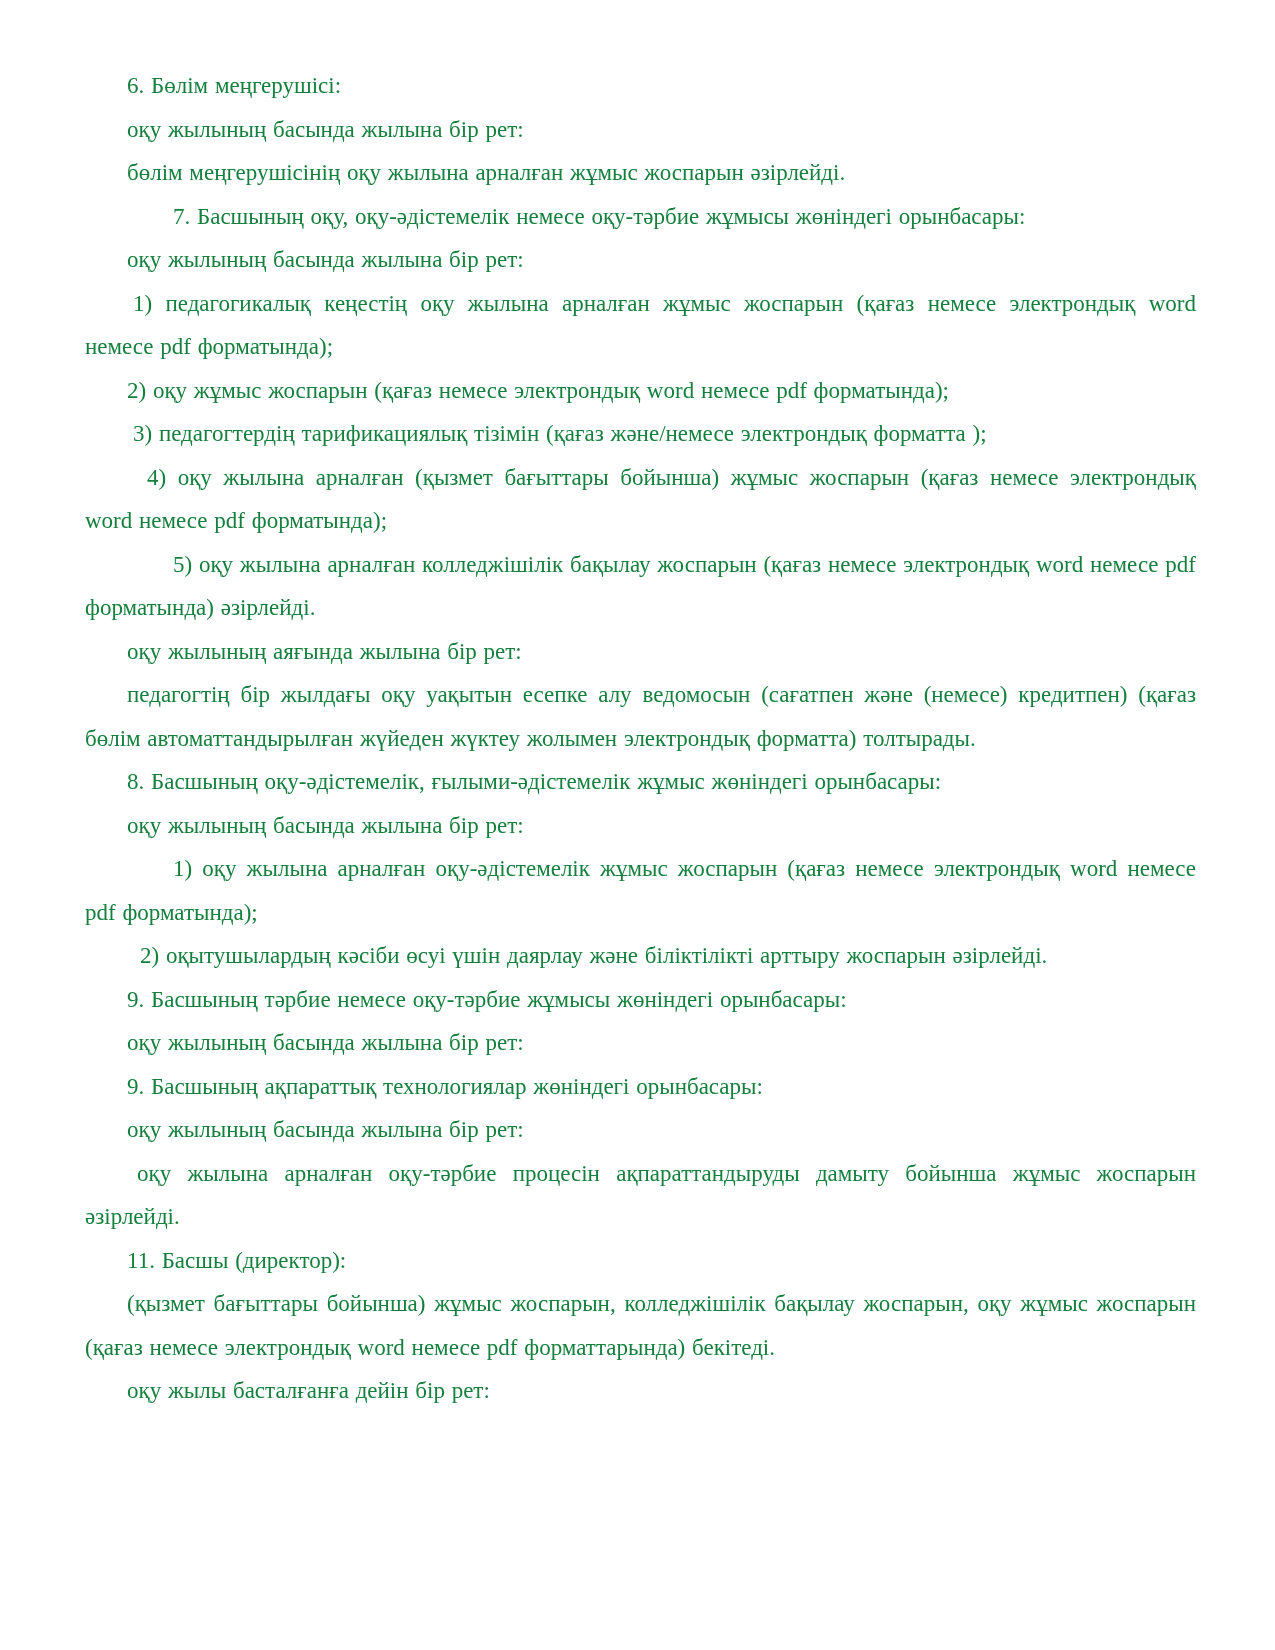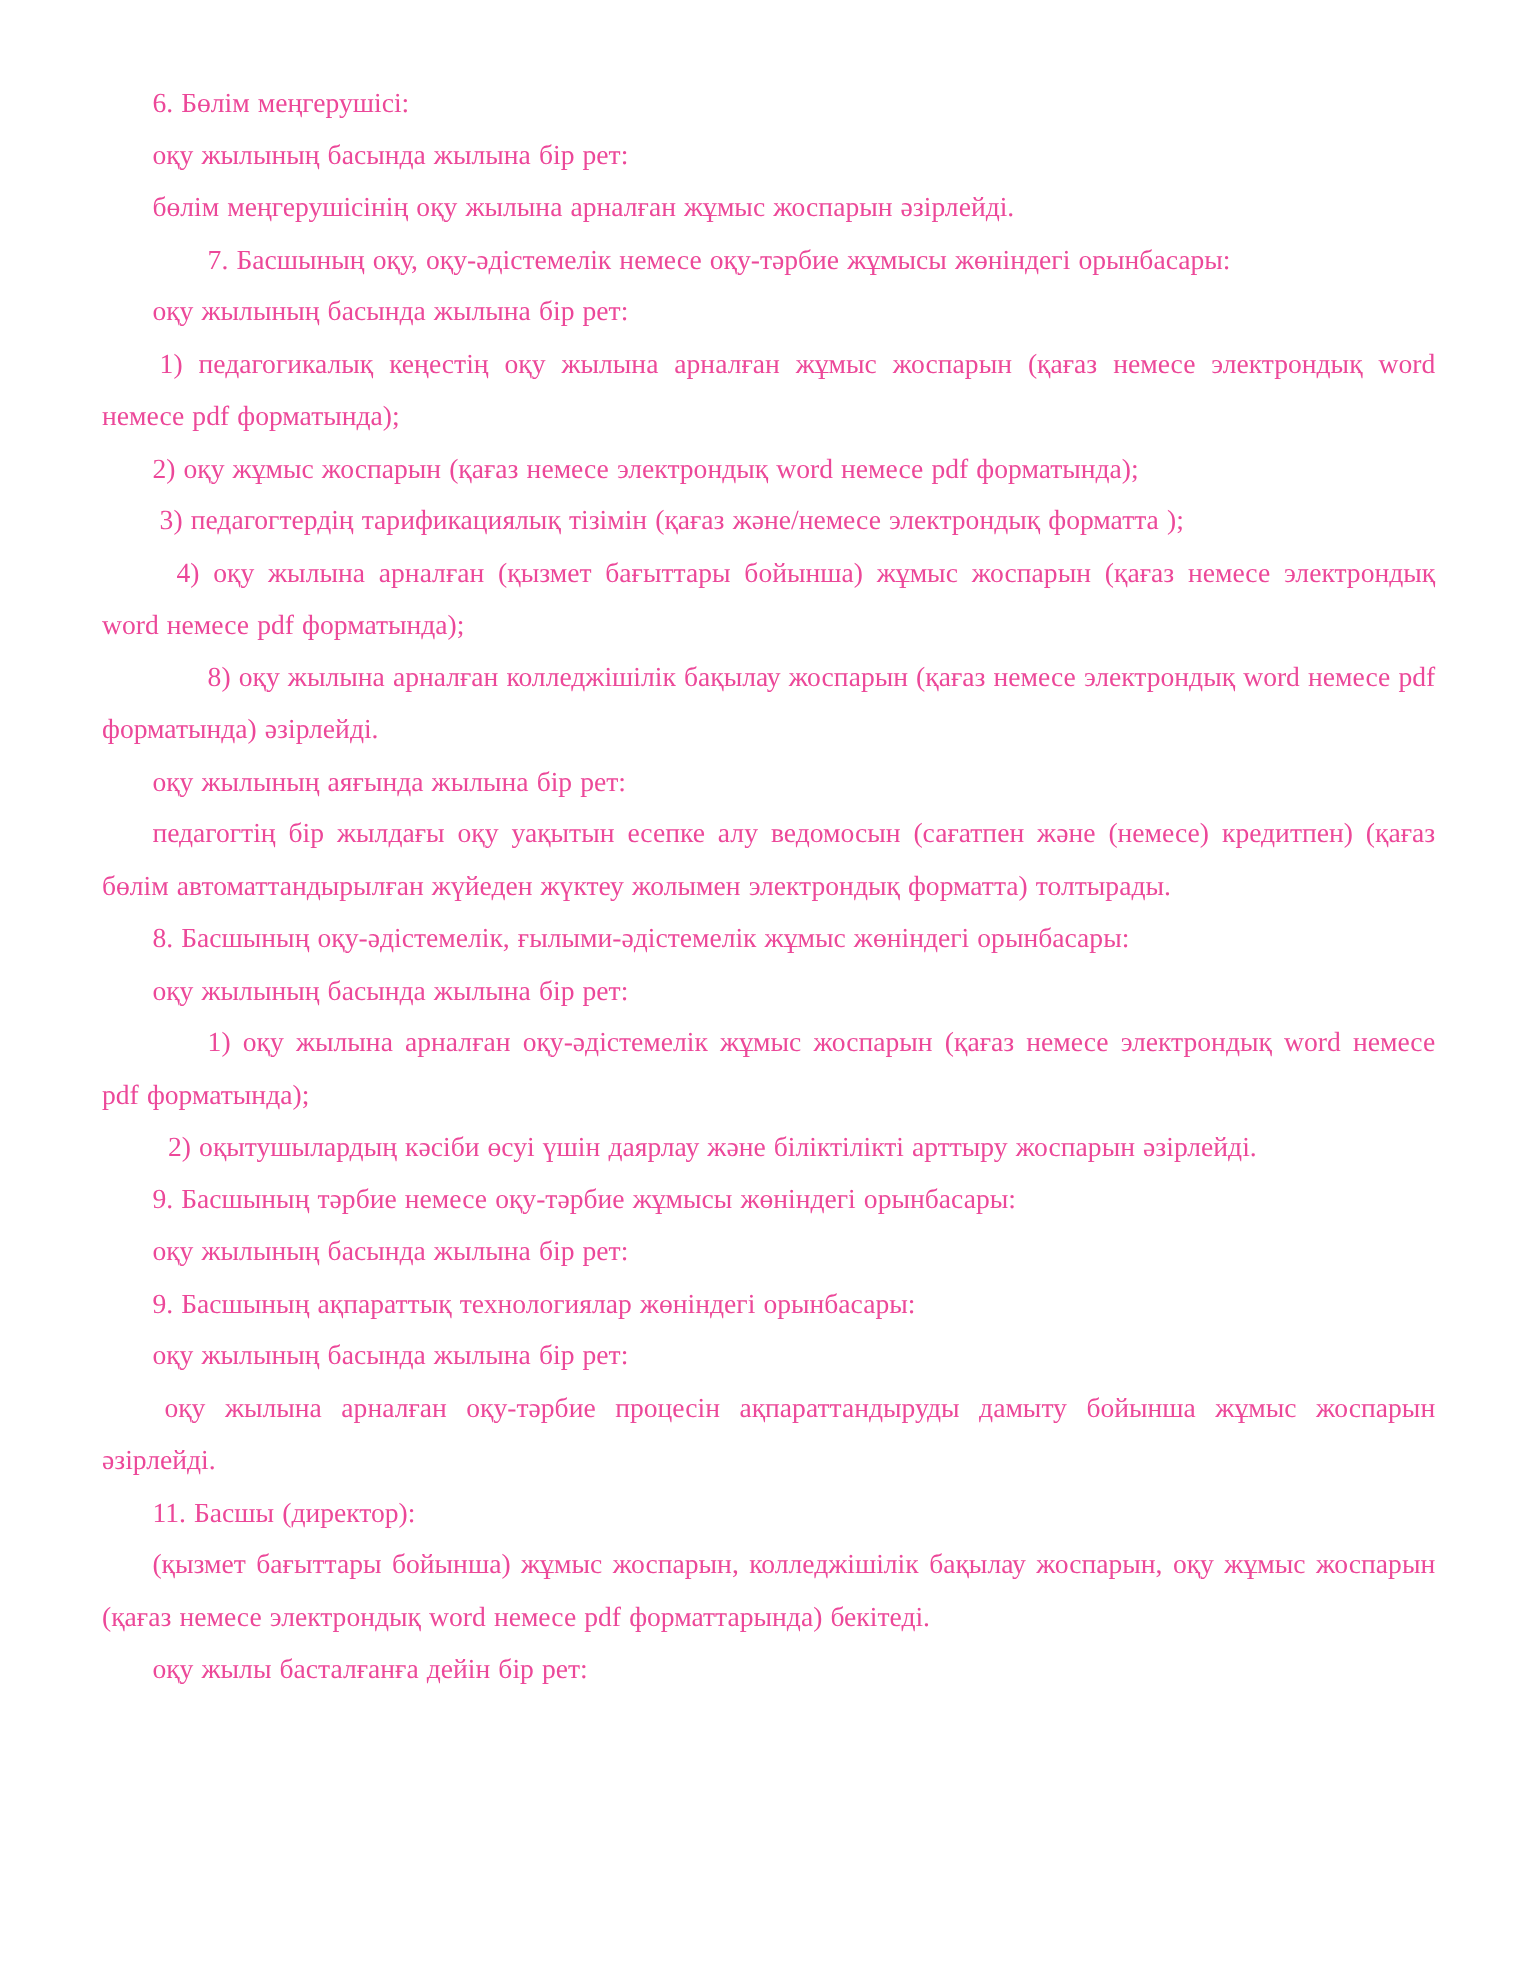--- a/index.html
+++ b/index.html
@@ -11,21 +11,21 @@
     position: relative;
     width: 1275px;
     height: 1650px;
     background: #ffffff;
     overflow: hidden;
     box-sizing: border-box;
     padding: 64px 79px 0 85px;
     font-family: "Liberation Serif", "DejaVu Serif", serif;
     font-size: 23px;
     line-height: 43.5px;
-    color: #ec4899;
+    color: #15803d;
   }
   .para {
     margin: 0;
     text-align: justify;
     text-indent: 42px;
     word-spacing: 1px;
   }
   .ind-48 { text-indent: 48px; font-family: Liberation Serif, serif; }
   .ind-52 { text-indent: 52px; }
   .ind-55 { text-indent: 55px; }
@@ -39,21 +39,21 @@
   <div>
       <p class="para ">6. Бөлім меңгерушісі:</p>
       <p class="para ">оқу жылының басында жылына бір рет:</p>
       <p class="para ">бөлім меңгерушісінің оқу жылына арналған жұмыс жоспарын әзірлейді.</p>
       <p class="para ind-88">7. Басшының оқу, оқу-әдістемелік немесе оқу-тәрбие жұмысы жөніндегі орынбасары:</p>
       <p class="para ">оқу жылының басында жылына бір рет:</p>
       <p class="para ind-48">1) педагогикалық кеңестің оқу жылына арналған жұмыс жоспарын (қағаз немесе электрондық word немесе pdf форматында);</p>
       <p class="para ">2) оқу жұмыс жоспарын (қағаз немесе электрондық word немесе pdf форматында);</p>
       <p class="para ind-48">3) педагогтердің тарификациялық тізімін (қағаз және/немесе электрондық форматта );</p>
       <p class="para ind-62">4) оқу жылына арналған (қызмет бағыттары бойынша) жұмыс жоспарын (қағаз немесе электрондық word немесе pdf форматында);</p>
-      <p class="para ind-88">8) оқу жылына арналған колледжішілік бақылау жоспарын (қағаз немесе электрондық word немесе pdf форматында) әзірлейді.</p>
+      <p class="para ind-88">5) оқу жылына арналған колледжішілік бақылау жоспарын (қағаз немесе электрондық word немесе pdf форматында) әзірлейді.</p>
       <p class="para ">оқу жылының аяғында жылына бір рет:</p>
       <p class="para ">педагогтің бір жылдағы оқу уақытын есепке алу ведомосын (сағатпен және (немесе) кредитпен) (қағаз бөлім автоматтандырылған жүйеден жүктеу жолымен электрондық форматта) толтырады.</p>
       <p class="para ">8. Басшының оқу-әдістемелік, ғылыми-әдістемелік жұмыс жөніндегі орынбасары:</p>
       <p class="para ">оқу жылының басында жылына бір рет:</p>
       <p class="para ind-88">1) оқу жылына арналған оқу-әдістемелік жұмыс жоспарын (қағаз немесе электрондық word немесе pdf форматында);</p>
       <p class="para ind-55">2) оқытушылардың кәсіби өсуі үшін даярлау және біліктілікті арттыру жоспарын әзірлейді.</p>
       <p class="para ">9. Басшының тәрбие немесе оқу-тәрбие жұмысы жөніндегі орынбасары:</p>
       <p class="para ">оқу жылының басында жылына бір рет:</p>
       <p class="para ">9. Басшының ақпараттық технологиялар жөніндегі орынбасары:</p>
       <p class="para ">оқу жылының басында жылына бір рет:</p>

